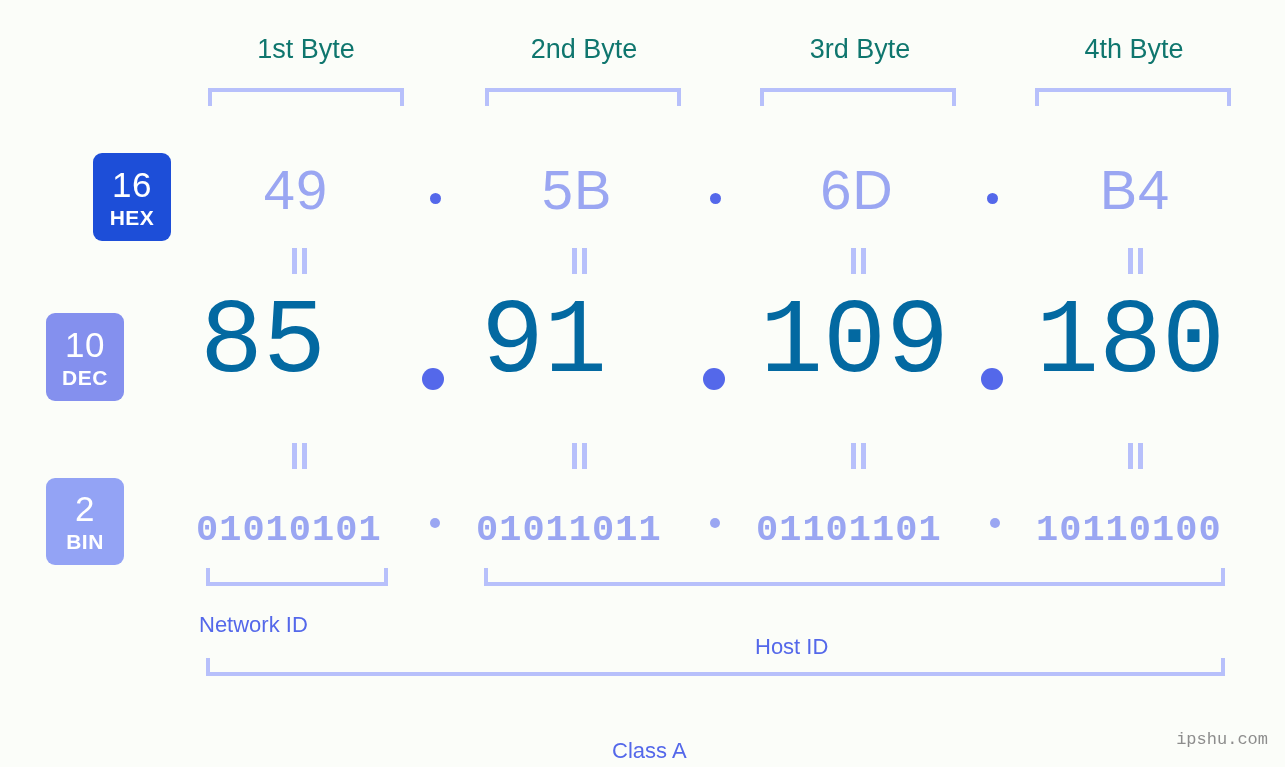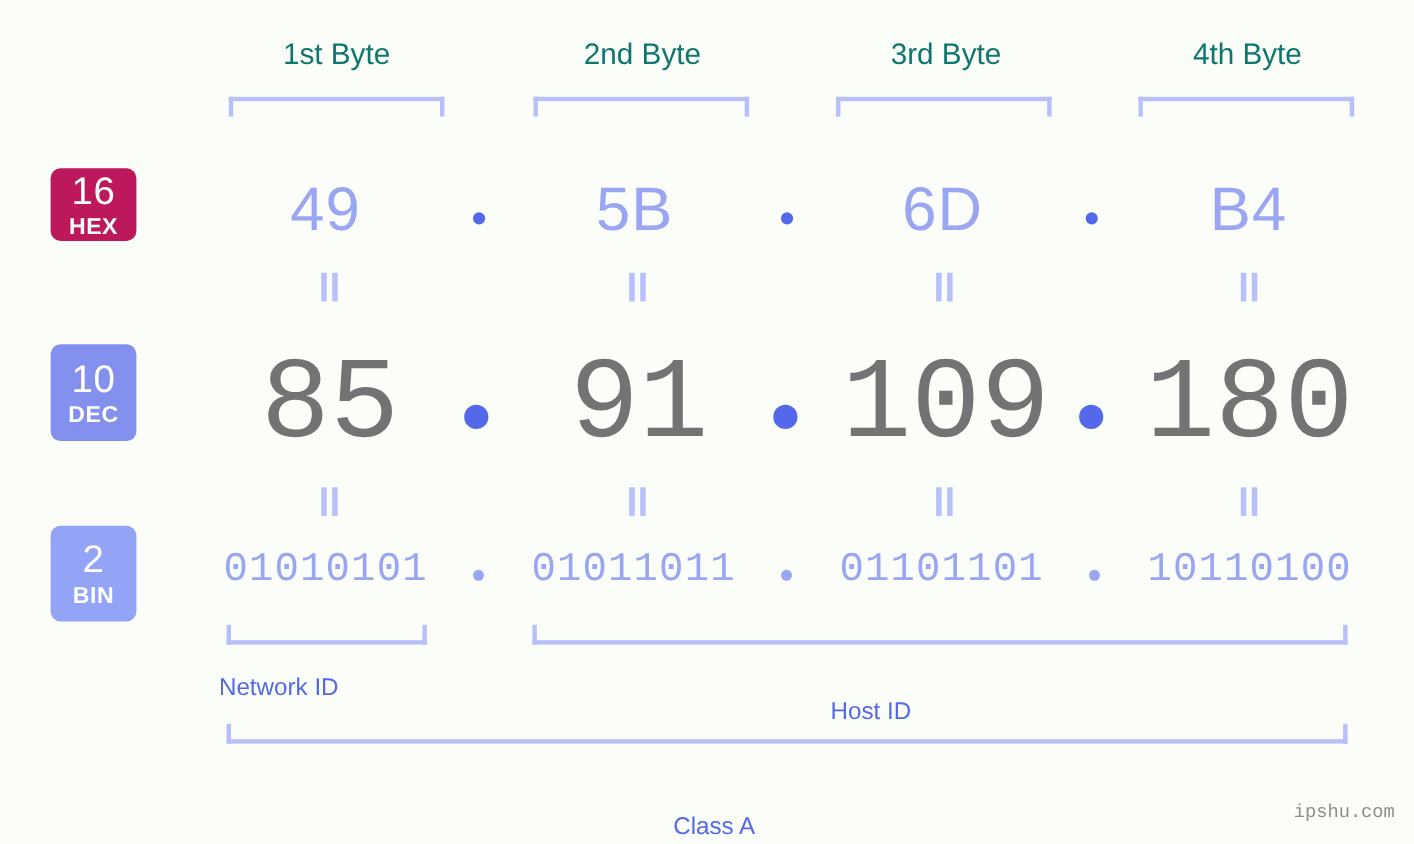--- a/index.html
+++ b/index.html
@@ -39,57 +39,57 @@
     position:absolute; left:46px;
     width:78px; border-radius:9px;
     color:#ffffff; text-align:center;
     display:flex; flex-direction:column;
     align-items:center; justify-content:center;
     line-height:1;
   }
   .badge .num { font-size:35px; font-weight:400; letter-spacing:.5px; }
   .badge .nm  { font-size:21px; font-weight:700; margin-top:5px; letter-spacing:.5px; }
 
-  #badge-hex { top:153px; height:66px; background:#be185d; }
+  #badge-hex { top:153px; height:88px; background:#1d4ed8;margin-left:47px; }
   #badge-dec { top:313px; height:88px; background:#8490ee; }
   #badge-bin { top:478px; height:87px; background:#93a3f5; }
 
   
   .hex-val {
     position:absolute; top:157px;
     text-align:center; white-space:nowrap;
     font-size:56px; color:#9aa6f2;
     font-family:"Liberation Sans", sans-serif;
     font-weight:400; letter-spacing:1px;
   }
   .hex-dot {
     position:absolute; top:193px;
     width:11px; height:11px; border-radius:50%;
     background:#5468ea;
   }
 
   .dec-val {
-    position:absolute; top:316px;
-    text-align:center; white-space:nowrap;
-    font-size:105px; color:#737373;
+    position:absolute; top:291px;
+    text-align:left; white-space:nowrap;
+    font-size:105px; color:#0369a1;
     font-family:"Liberation Mono", monospace;
     font-weight:400; line-height:1;
   }
   .dec-dot {
     position:absolute; top:368px;
     width:22px; height:22px; border-radius:50%;
     background:#5468ea;
   }
 
   .bin-val {
-    position:absolute; top:500px;
-    text-align:center; white-space:nowrap;
+    position:absolute; top:512px;
+    text-align:left; white-space:nowrap;
     font-size:37px; color:#9aa6f2;
     font-family:"Liberation Mono", monospace;
-    letter-spacing:1px; line-height:1;
+    letter-spacing:1px; line-height:1;font-weight:bold;
   }
   .bin-dot {
     position:absolute; top:518px;
     width:10px; height:10px; border-radius:50%;
     background:#9aa6f2;
   }
 
   
   .eq {
     position:absolute; width:16px; height:26px;

